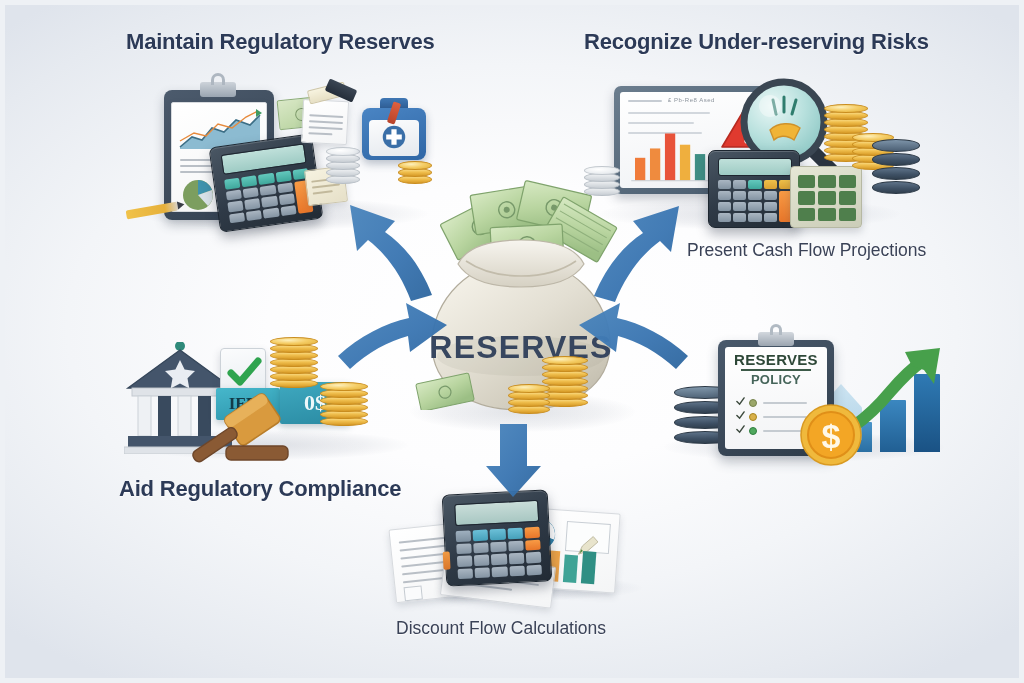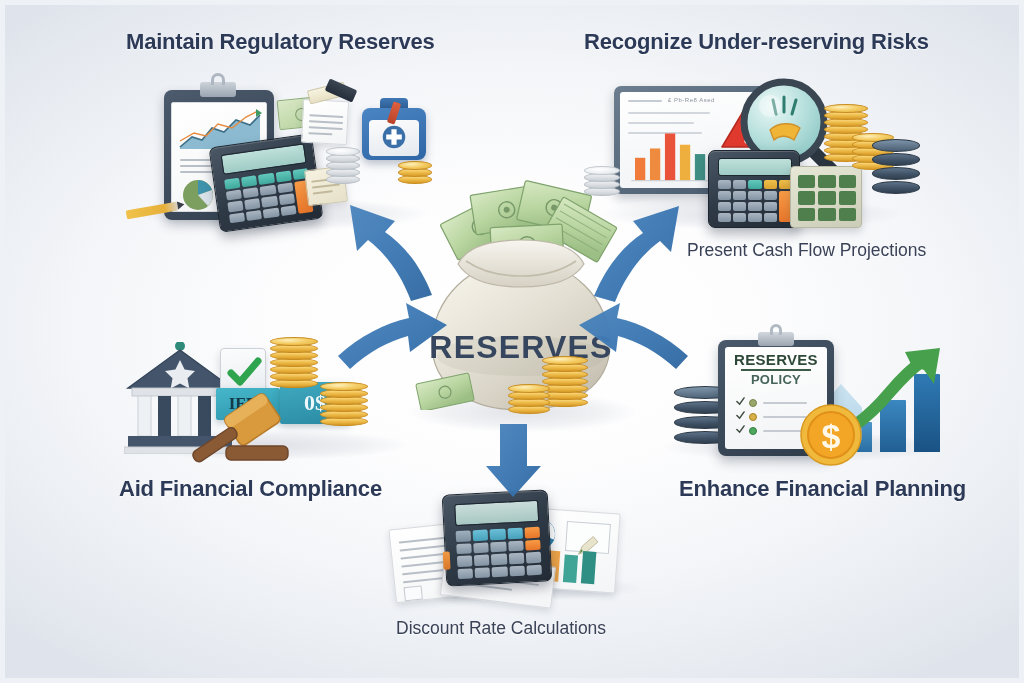--- a/index.html
+++ b/index.html
@@ -94,28 +94,27 @@
 </style>
 </head>
 <body>
 
 <div id="canvas">
 
   <div class="heading" style="left:126px; top:29px;">Maintain Regulatory Reserves</div>
 
   <div class="heading" style="left:584px; top:29px;">Recognize Under-reserving Risks</div>
 
-  <div class="heading" style="left:119px; top:476px;">Aid Financial Compliance</div>
-
-  <div class="heading" style="left:679px; top:476px;">Enhance Financial Planning</div>
+  <div class="heading" style="left:119px; top:476px;">Aid Regulatory Compliance</div>
+
 
 
   <div class="caption" style="left:687px; top:240px;">Present Cash Flow Projections</div>
 
-  <div class="caption" style="left:396px; top:618px;">Discount Rate Calculations</div>
+  <div class="caption" style="left:396px; top:618px;">Discount Flow Calculations</div>
 
   <svg class="arrow-layer" viewBox="0 0 1024 683">
     <defs>
       <linearGradient id="agrad" x1="0" y1="0" x2="1" y2="1">
         <stop offset="0%" stop-color="#4b86bd"></stop>
         <stop offset="55%" stop-color="#3b76b2"></stop>
         <stop offset="100%" stop-color="#2f679f"></stop>
       </linearGradient>
     </defs>
 

